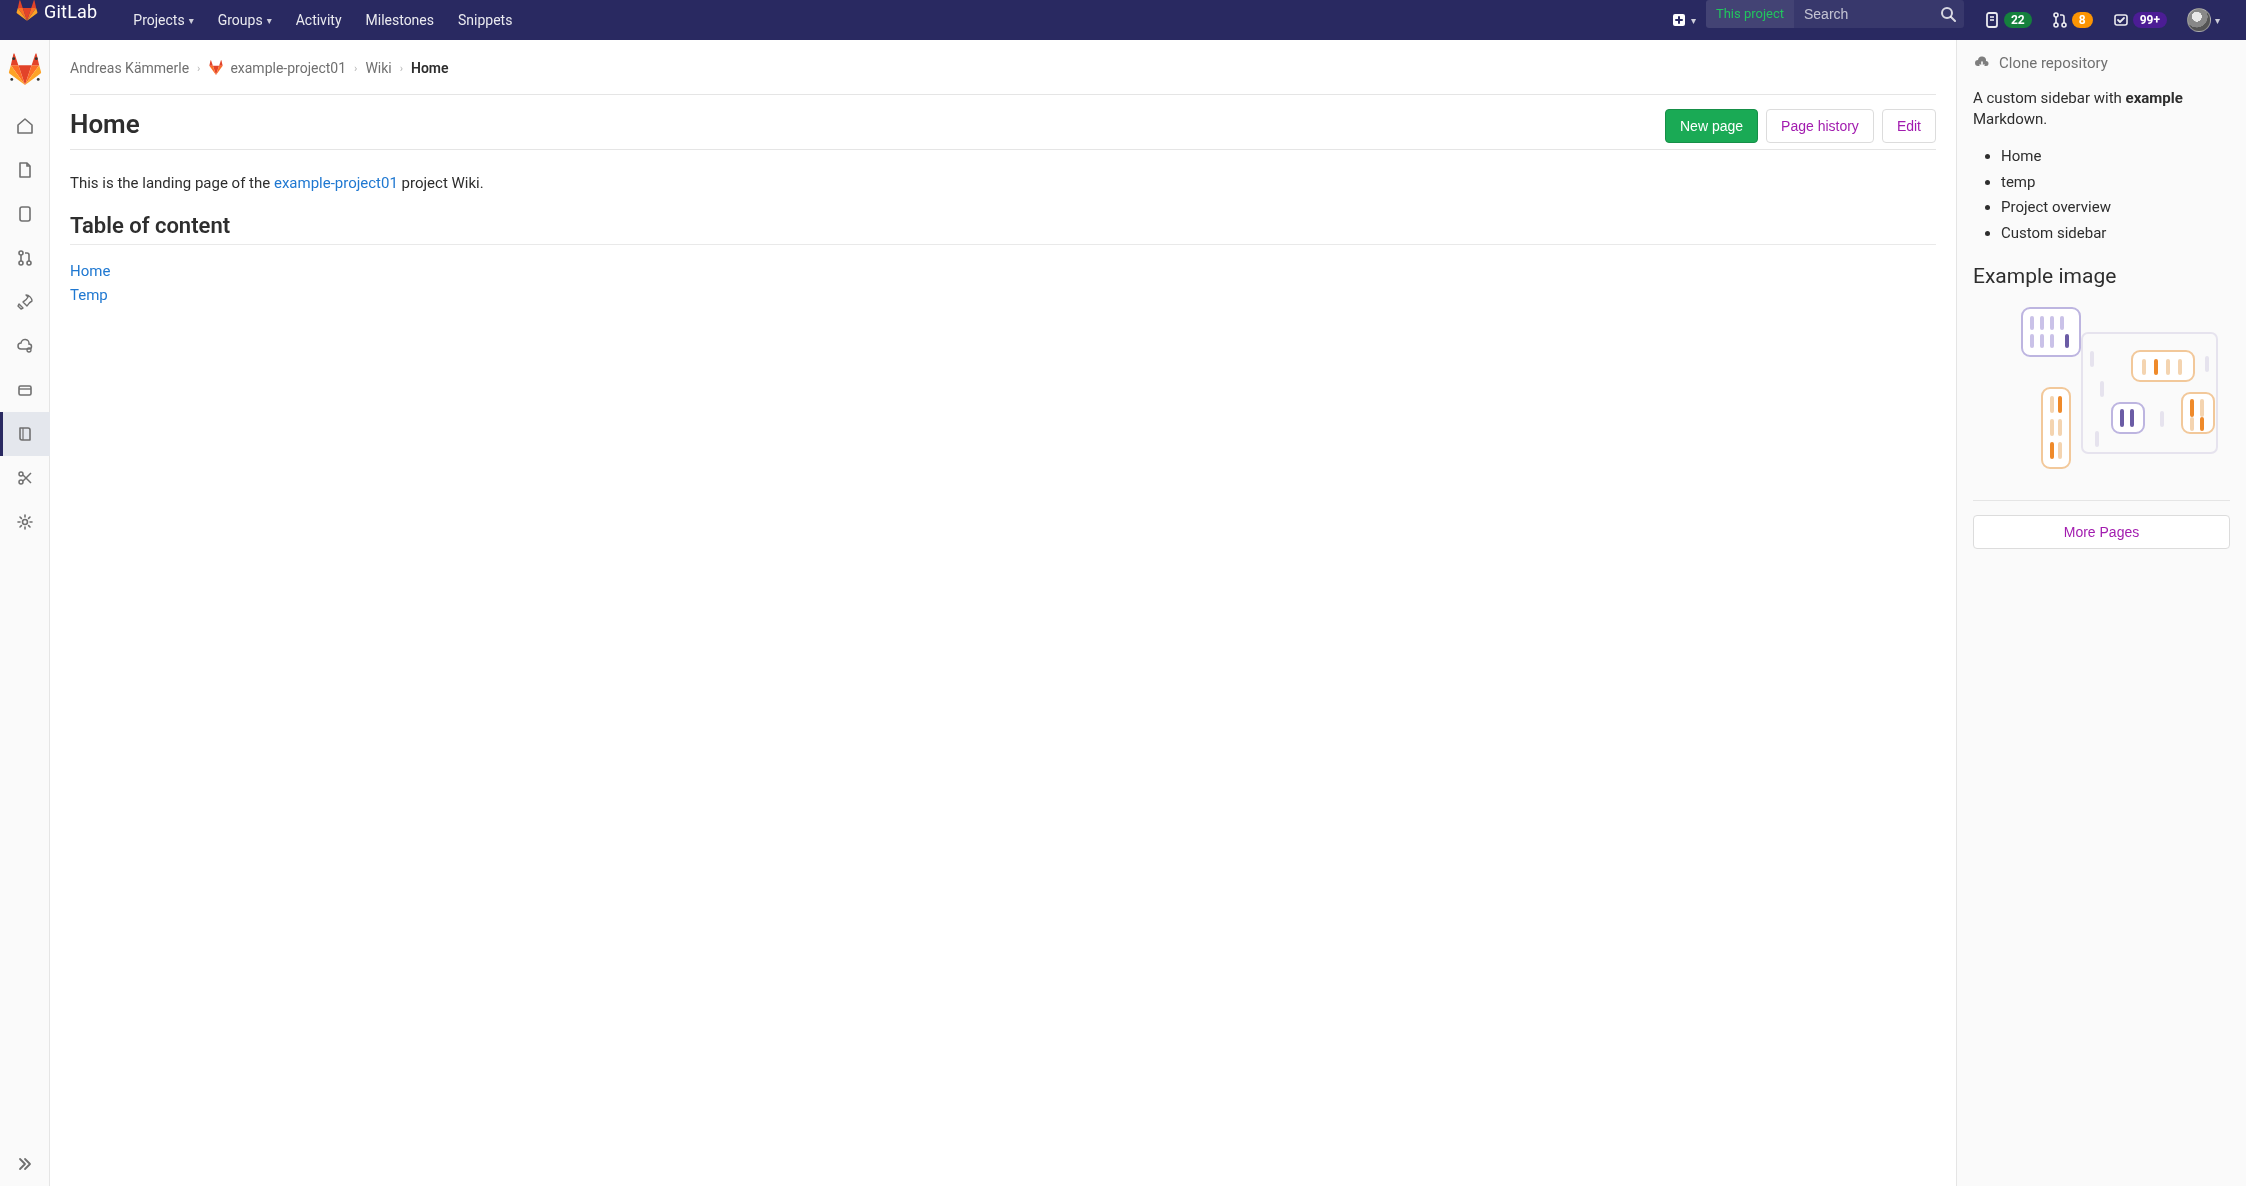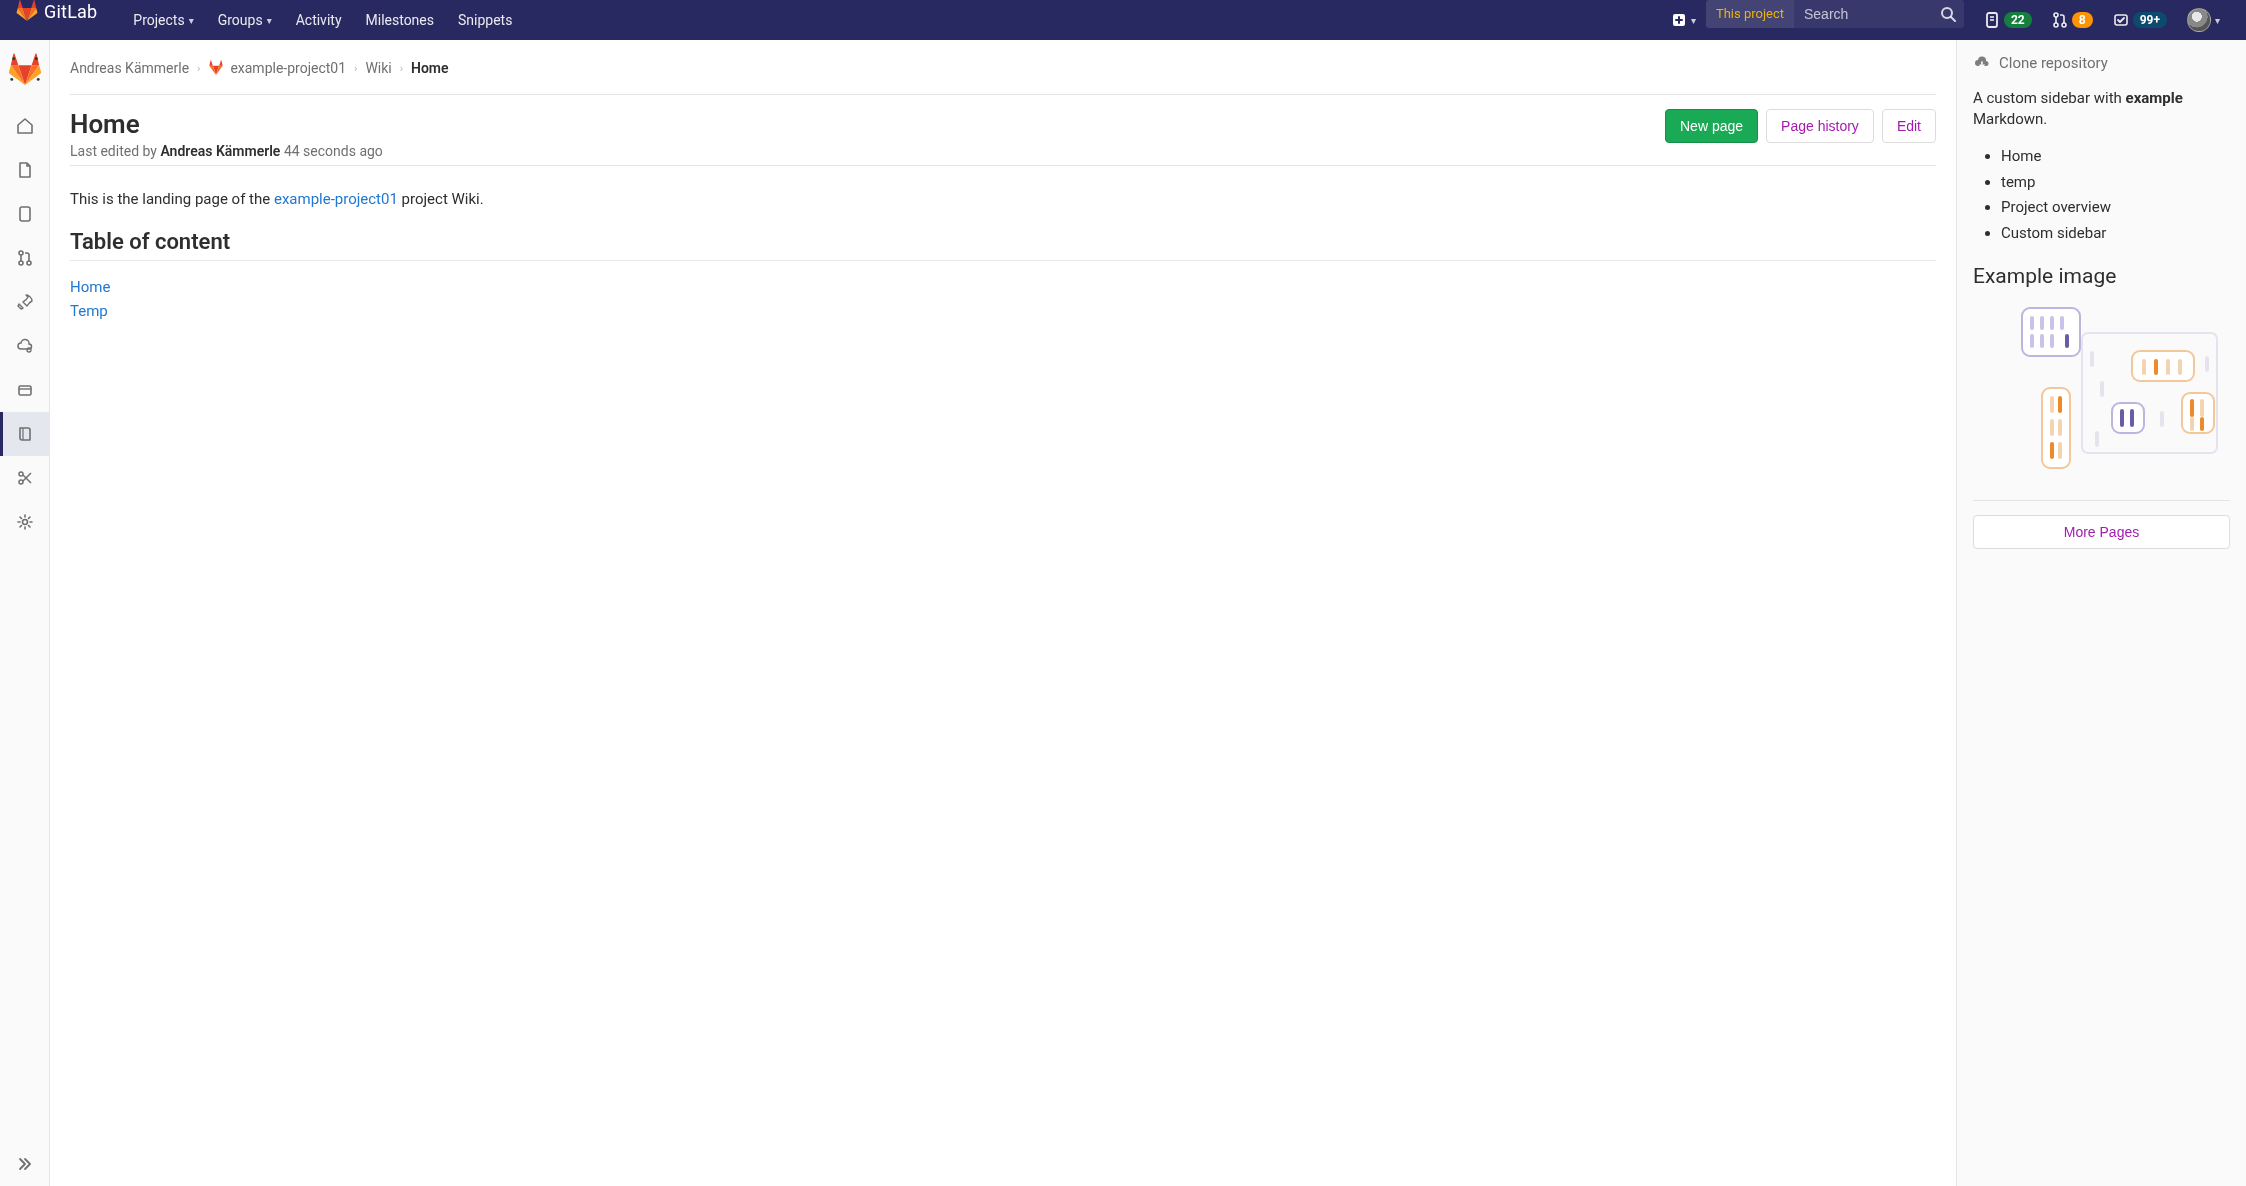--- a/index.html
+++ b/index.html
@@ -12,23 +12,23 @@
 .topnav .brand svg { margin-right: 6px; }
 .topnav .brand-text { font-weight: 400; letter-spacing: .2px; }
 .topnav .nav-items { display: flex; align-items: center; margin-left: 24px; }
 .topnav .nav-item { color: rgba(255,255,255,.9); padding: 0 12px; height: 40px; display: flex; align-items: center; font-size: 14px; cursor: pointer; }
 .topnav .caret { margin-left: 4px; font-size: 10px; opacity: .85; }
 .topnav .spacer { flex: 1; }
 .topnav .icon-btn { color: rgba(255,255,255,.9); padding: 0 10px; height: 40px; display: flex; align-items: center; cursor: pointer; }
 .topnav .badge { border-radius: 9px; padding: 1px 7px; font-size: 12px; font-weight: 700; margin-left: 4px; }
 .topnav .badge-green { background: #15803d; color: #fff; }
 .topnav .badge-orange { background: #fc9403; color: #fff; }
-.topnav .badge-blue { background: #0c4a6e; color: #fff; }
+.topnav .badge-blue { background: #4c1d95; color: #fff; }
 .topnav .search-group { display: flex; align-items: center; margin-right: 10px; }
-.topnav .search-scope { background: rgba(255,255,255,.12); color: #eab308; height: 28px; line-height: 28px; padding: 0 10px; font-size: 13px; border-radius: 3px 0 0 3px; }
+.topnav .search-scope { background: rgba(255,255,255,.12); color: #22c55e; height: 28px; line-height: 28px; padding: 0 10px; font-size: 13px; border-radius: 3px 0 0 3px; }
 .topnav .search-box { position: relative; }
 .topnav .search-input { background: rgba(255,255,255,.07); border: none; height: 28px; width: 170px; padding: 0 44px 0 10px; color: #fff; border-radius: 0 3px 3px 0; font-size: 14px; }
 .topnav .search-input::placeholder { color: rgba(255,255,255,.7); }
 .topnav .search-icon { position: absolute; right: 8px; top: 6px; color: rgba(255,255,255,.8); pointer-events: none; }
 .topnav .avatar { width: 24px; height: 24px; border-radius: 50%; background: radial-gradient(circle at 40% 35%, #e8e8e8 25%, #888 26% 55%, #555 56%); border: 1px solid rgba(255,255,255,.35); }
 
 
 .body-row { flex: 1 1 auto; display: flex; min-height: 0; }
 
 
@@ -283,23 +283,20 @@
         <span class="sep">›</span>
         <span class="crumb">Wiki</span>
         <span class="sep">›</span>
         <span class="crumb active">Home</span>
       </div>
       <hr class="divider">
 
       <div class="page-head">
         <div class="titles">
           <h1>Home</h1>
-          <div class="subtitle">
-            <span>Last edited by </span><b>Andreas Kämmerle</b><span> 44 seconds ago</span>
-          </div>
         </div>
         <div class="actions">
           <button class="btn btn-success">New page</button>
           <button class="btn">Page history</button>
           <button class="btn">Edit</button>
         </div>
       </div>
       <hr class="divider">
 
       <div class="wiki-body">

